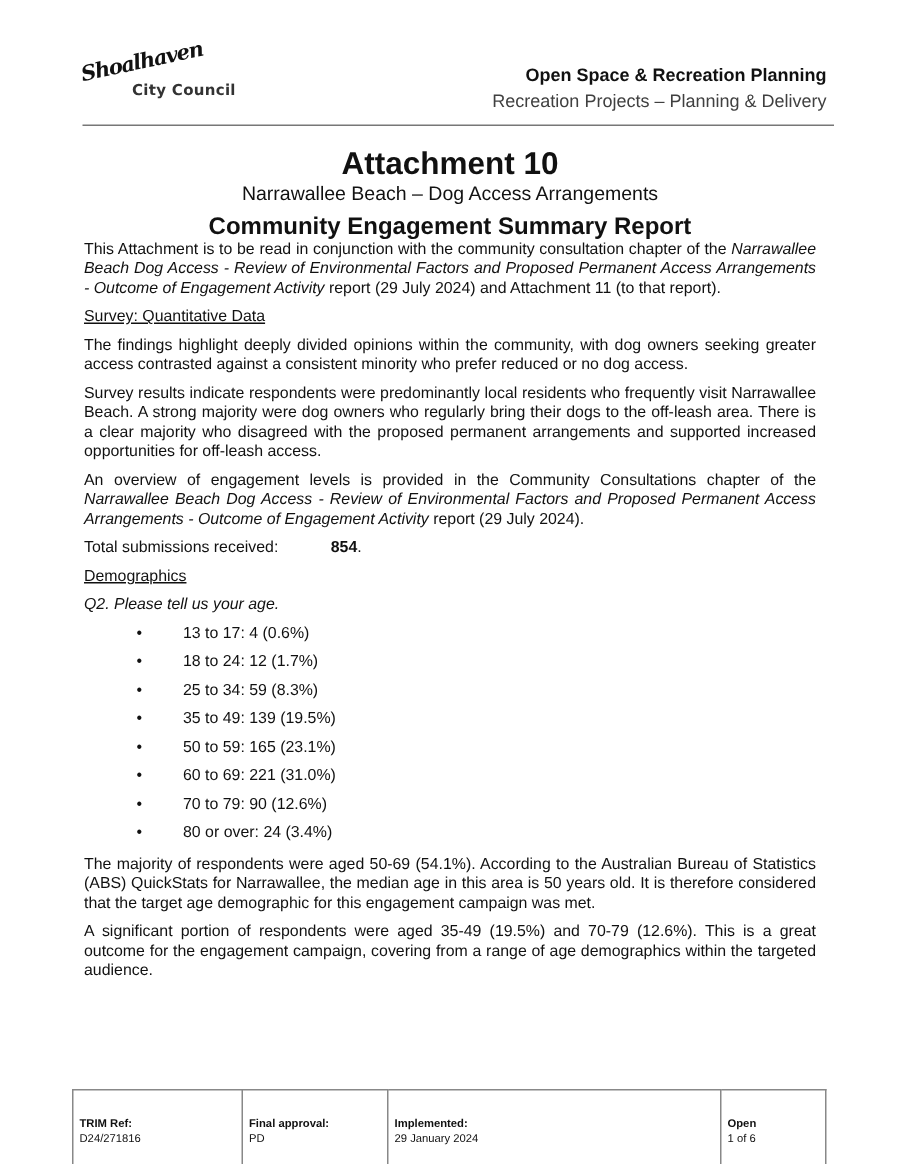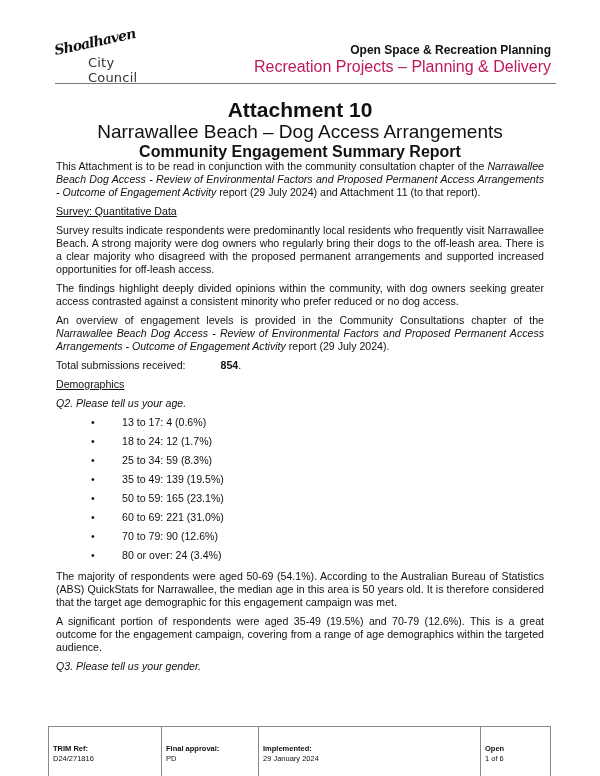--- a/index.html
+++ b/index.html
@@ -2,31 +2,31 @@
 <html><head>
 <meta charset="utf-8">
 <style>
   html, body { margin: 0; padding: 0; background: #ffffff; }
   body { width: 600px; height: 776px; position: relative; overflow: hidden;
          font-family: "Liberation Sans", sans-serif; color: #111; }
   .logo { position: absolute; left: 56px; top: 42px; width: 110px; height: 30px; }
   .logo .script { position: absolute; left: 0; top: 0; font-family: "DejaVu Serif", serif;
                   font-style: italic; font-weight: bold; font-size: 14px; letter-spacing: -0.8px;
                   transform: rotate(-12deg); transform-origin: left bottom; color: #111; }
-  .logo .council { position: absolute; left: 32px; top: 13px; font-size: 13px; color: #333;
-                   font-family: "DejaVu Sans", sans-serif; letter-spacing: 0.2px; }
+  .logo .council { position: absolute; left: 32px; top: 13px; font-size: 10px; color: #333;
+                   font-family: "DejaVu Sans", sans-serif; letter-spacing: 0.2px; font-weight: bold; }
   .hdr-right { position: absolute; right: 49px; top: 43px; text-align: right; }
   .hdr-right .l1 { font-weight: bold; font-size: 12px; line-height: 15px; }
-  .hdr-right .l2 { font-size: 16px; line-height: 18px; color: #be185d; }
+  .hdr-right .l2 { font-size: 12px; line-height: 18px; color: #404040; }
   .hrule { position: absolute; left: 55px; width: 501px; top: 83px; height: 0;
            border-top: 1px solid #777; }
 
   .title { position: absolute; left: 0; width: 600px; text-align: center; }
   .t1 { top: 98px; font-size: 21px; font-weight: bold; }
-  .t2 { top: 121px; font-size: 19px; }
+  .t2 { top: 121px; font-size: 13px; }
   .t3 { top: 143px; font-size: 16px; font-weight: bold; }
 
   .content { position: absolute; left: 56px; width: 488px; top: 160px;
              font-size: 10.6px; line-height: 13px; }
   .content p { margin: 0 0 6px 0; text-align: justify; }
   .content p.nj { text-align: left; }
   .u { text-decoration: underline; }
   .i { font-style: italic; }
   .b { font-weight: bold; margin-left: 32px; }
   ul.ages { list-style: none; margin: 0 0 2px 0; padding: 0; }
@@ -57,22 +57,22 @@
 
 <div class="title t1">Attachment 10</div>
 <div class="title t2">Narrawallee Beach – Dog Access Arrangements</div>
 <div class="title t3">Community Engagement Summary Report</div>
 
 <div class="content">
   <p><span>This Attachment is to be read in conjunction with the community consultation chapter of the </span><span class="i">Narrawallee Beach Dog Access - Review of Environmental Factors and Proposed Permanent Access Arrangements - Outcome of Engagement Activity</span><span> report (29 July 2024) and Attachment 11 (to that report).</span></p>
 
   <p class="nj"><span class="u">Survey: Quantitative Data</span></p>
 
+  <p>The findings highlight deeply divided opinions within the community, with dog owners seeking greater access contrasted against a consistent minority who prefer reduced or no dog access.</p>
   <p>Survey results indicate respondents were predominantly local residents who frequently visit Narrawallee Beach. A strong majority were dog owners who regularly bring their dogs to the off-leash area. There is a clear majority who disagreed with the proposed permanent arrangements and supported increased opportunities for off-leash access.</p>
-  <p>The findings highlight deeply divided opinions within the community, with dog owners seeking greater access contrasted against a consistent minority who prefer reduced or no dog access.</p>
 
   <p><span>An overview of engagement levels is provided in the Community Consultations chapter of the </span><span class="i">Narrawallee Beach Dog Access - Review of Environmental Factors and Proposed Permanent Access Arrangements - Outcome of Engagement Activity</span><span> report (29 July 2024).</span></p>
 
   <p class="nj"><span>Total submissions received: </span><span class="b">854</span><span>.</span></p>
 
 
   <p class="nj"><span class="u">Demographics</span></p>
 
   <p class="nj i">Q2. Please tell us your age.</p>
 
@@ -106,21 +106,20 @@
         <span class="txt">70 to 79: 90 (12.6%)</span>
       </li>
     <li>
         <span class="bullet">•</span>
         <span class="txt">80 or over: 24 (3.4%)</span>
       </li>
   </ul>
 
   <p>The majority of respondents were aged 50-69 (54.1%). According to the Australian Bureau of Statistics (ABS) QuickStats for Narrawallee, the median age in this area is 50 years old. It is therefore considered that the target age demographic for this engagement campaign was met.</p>
   <p>A significant portion of respondents were aged 35-49 (19.5%) and 70-79 (12.6%). This is a great outcome for the engagement campaign, covering from a range of age demographics within the targeted audience.</p>
-  <p class="nj i">Q3. Please tell us your gender.</p>
 </div>
 
 <table class="footer">
   <tbody>
       <tr>
     <td style="width:104px">
       <span class="lbl">TRIM Ref:</span>
       <span class="val">D24/271816</span>
     </td>
     <td style="width:88px">

